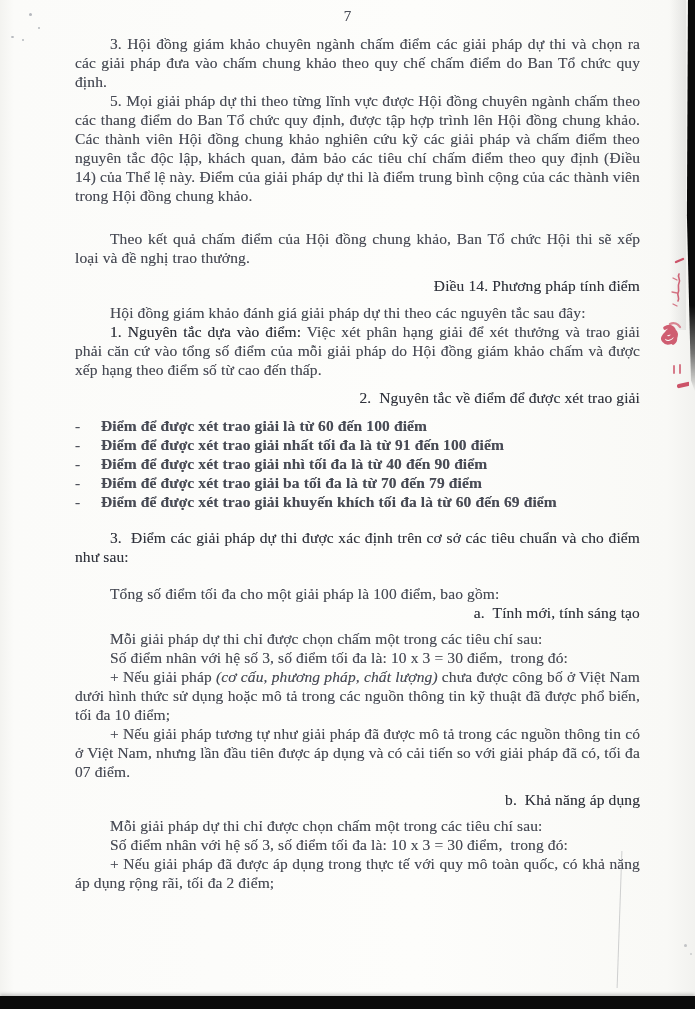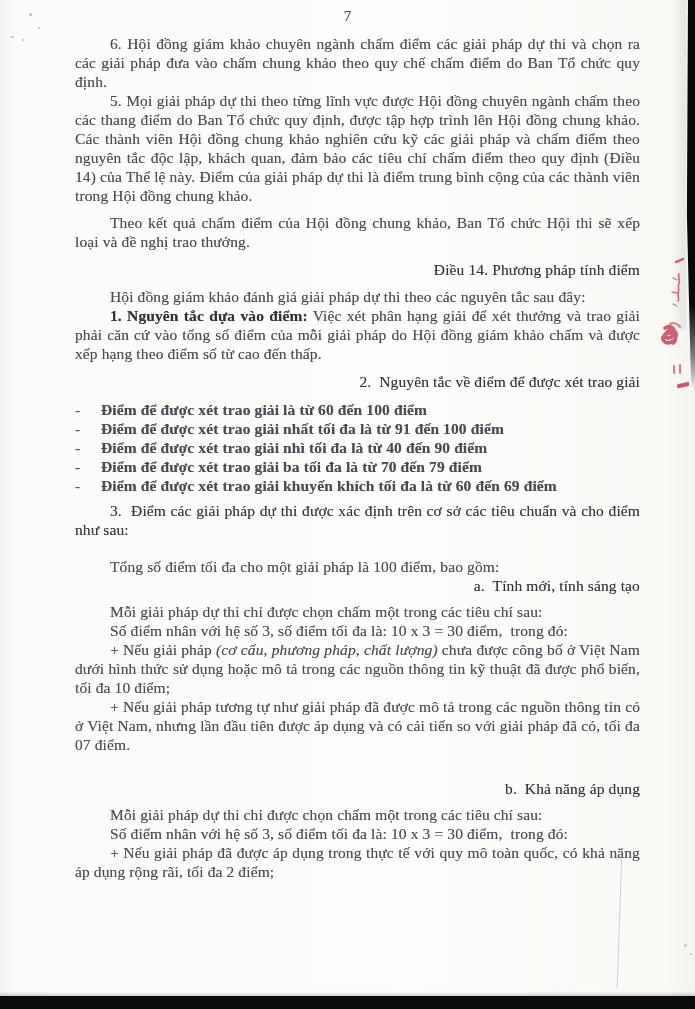--- a/index.html
+++ b/index.html
@@ -35,21 +35,21 @@
 
   .para { text-align:justify; text-indent:35px; margin-top:6px; }
   .bold-head { font-weight:bold; color:#2f323b; text-shadow:0 0 0.6px rgba(47,50,59,0.55);text-align:right; }
   .h-block { margin-top:7px; text-indent:35px; }
   .h-justify { text-align:justify; }
 
   .bullet { display:flex; margin-top:8px; padding-left:30px; }
   .bullet .dash { flex:0 0 26px; color:#4d505a; }
   .bullet .txt { flex:1;font-weight:bold; }
 
-  .lead-bold { font-weight:bold; color:#2f323b; text-shadow:0 0 0.6px rgba(47,50,59,0.55); }
+  .lead-bold { font-weight:normal; color:#2f323b; text-shadow:0 0 0.6px rgba(47,50,59,0.55); }
   .em { font-style:italic; }
 
   
   .scan-edge-strip {
     position:absolute; right:0; top:0; width:9px; height:392px;
     background:#0a0a0a;
     clip-path:polygon(22% 0%, 100% 0%, 100% 100%, 55% 97%, 10% 55%);
     -webkit-mask:linear-gradient(to bottom,#000 78%,rgba(0,0,0,0.55) 90%,transparent 100%);
             mask:linear-gradient(to bottom,#000 78%,rgba(0,0,0,0.55) 90%,transparent 100%);
   }
@@ -78,25 +78,25 @@
 </style>
 </head>
 <body>
 
 <div class="page">
 
   <div class="page-number">7</div>
 
   <div class="content">
 
-    <p class="para" style="margin-top:0">6. Hội đồng giám khảo chuyên ngành chấm điểm các giải pháp dự thi và chọn ra các giải pháp đưa vào chấm chung khảo theo quy chế chấm điểm do Ban Tổ chức quy định.</p>
+    <p class="para" style="margin-top:0">3. Hội đồng giám khảo chuyên ngành chấm điểm các giải pháp dự thi và chọn ra các giải pháp đưa vào chấm chung khảo theo quy chế chấm điểm do Ban Tổ chức quy định.</p>
 
     <p class="para">5. Mọi giải pháp dự thi theo từng lĩnh vực được Hội đồng chuyên ngành chấm theo các thang điểm do Ban Tổ chức quy định, được tập hợp trình lên Hội đồng chung khảo. Các thành viên Hội đồng chung khảo nghiên cứu kỹ các giải pháp và chấm điểm theo nguyên tắc độc lập, khách quan, đảm bảo các tiêu chí chấm điểm theo quy định (Điều 14) của Thể lệ này. Điểm của giải pháp dự thi là điểm trung bình cộng của các thành viên trong Hội đồng chung khảo.</p>
 
-    <p class="para" style="margin-top:8px">Theo kết quả chấm điểm của Hội đồng chung khảo, Ban Tổ chức Hội thi sẽ xếp loại và đề nghị trao thưởng.</p>
+    <p class="para" style="margin-top:24px">Theo kết quả chấm điểm của Hội đồng chung khảo, Ban Tổ chức Hội thi sẽ xếp loại và đề nghị trao thưởng.</p>
 
     <h3 class="bold-head h-block" style="margin-top:9px">Điều 14. Phương pháp tính điểm</h3>
 
     <p class="para" style="margin-top:8px">Hội đồng giám khảo đánh giá giải pháp dự thi theo các nguyên tắc sau đây:</p>
 
     <p class="para"><b class="lead-bold">1. Nguyên tắc dựa vào điểm:</b><span> Việc xét phân hạng giải để xét thưởng và trao giải phải căn cứ vào tổng số điểm của mỗi giải pháp do Hội đồng giám khảo chấm và được xếp hạng theo điểm số từ cao đến thấp.</span></p>
 
     <h4 class="bold-head h-block" style="margin-top:9px">2.&nbsp; Nguyên tắc về điểm để được xét trao giải</h4>
 
     <div>
@@ -115,35 +115,35 @@
       <div class="bullet">
         <span class="dash">-</span>
         <span class="txt">Điểm để được xét trao giải ba tối đa là từ 70 đến 79 điểm</span>
       </div>
       <div class="bullet">
         <span class="dash">-</span>
         <span class="txt">Điểm để được xét trao giải khuyến khích tối đa là từ 60 đến 69 điểm</span>
       </div>
     </div>
 
-    <h4 class="bold-head h-block h-justify" style="margin-top:6px">3.&nbsp; Điểm các giải pháp dự thi được xác định trên cơ sở các tiêu chuẩn và cho điểm như sau:</h4>
+    <h4 class="bold-head h-block h-justify" style="margin-top:17px">3.&nbsp; Điểm các giải pháp dự thi được xác định trên cơ sở các tiêu chuẩn và cho điểm như sau:</h4>
 
     <p class="para" style="margin-top:18px">Tổng số điểm tối đa cho một giải pháp là 100 điểm, bao gồm:</p>
 
     <h4 class="bold-head h-block">a.&nbsp; Tính mới, tính sáng tạo</h4>
 
     <p class="para" style="margin-top:7px">Mỗi giải pháp dự thi chỉ được chọn chấm một trong các tiêu chí sau:</p>
 
     <p class="para">Số điểm nhân với hệ số 3, số điểm tối đa là: 10 x 3 = 30 điểm,&nbsp; trong đó:</p>
 
     <p class="para"><span>+ Nếu giải pháp </span><i class="em">(cơ cấu, phương pháp, chất lượng)</i><span> chưa được công bố ở Việt Nam dưới hình thức sử dụng hoặc mô tả trong các nguồn thông tin kỹ thuật đã được phổ biến, tối đa 10 điểm;</span></p>
 
     <p class="para">+ Nếu giải pháp tương tự như giải pháp đã được mô tả trong các nguồn thông tin có ở Việt Nam, nhưng lần đầu tiên được áp dụng và có cải tiến so với giải pháp đã có, tối đa 07 điểm.</p>
 
-    <h4 class="bold-head h-block" style="margin-top:25px">b.&nbsp; Khả năng áp dụng</h4>
+    <h4 class="bold-head h-block" style="margin-top:9px">b.&nbsp; Khả năng áp dụng</h4>
 
     <p class="para" style="margin-top:7px">Mỗi giải pháp dự thi chỉ được chọn chấm một trong các tiêu chí sau:</p>
 
     <p class="para">Số điểm nhân với hệ số 3, số điểm tối đa là: 10 x 3 = 30 điểm,&nbsp; trong đó:</p>
 
     <p class="para">+ Nếu giải pháp đã được áp dụng trong thực tế với quy mô toàn quốc, có khả năng áp dụng rộng rãi, tối đa 2 điểm;</p>
 
   </div>
 
   <div class="scan-edge-shade"></div>

